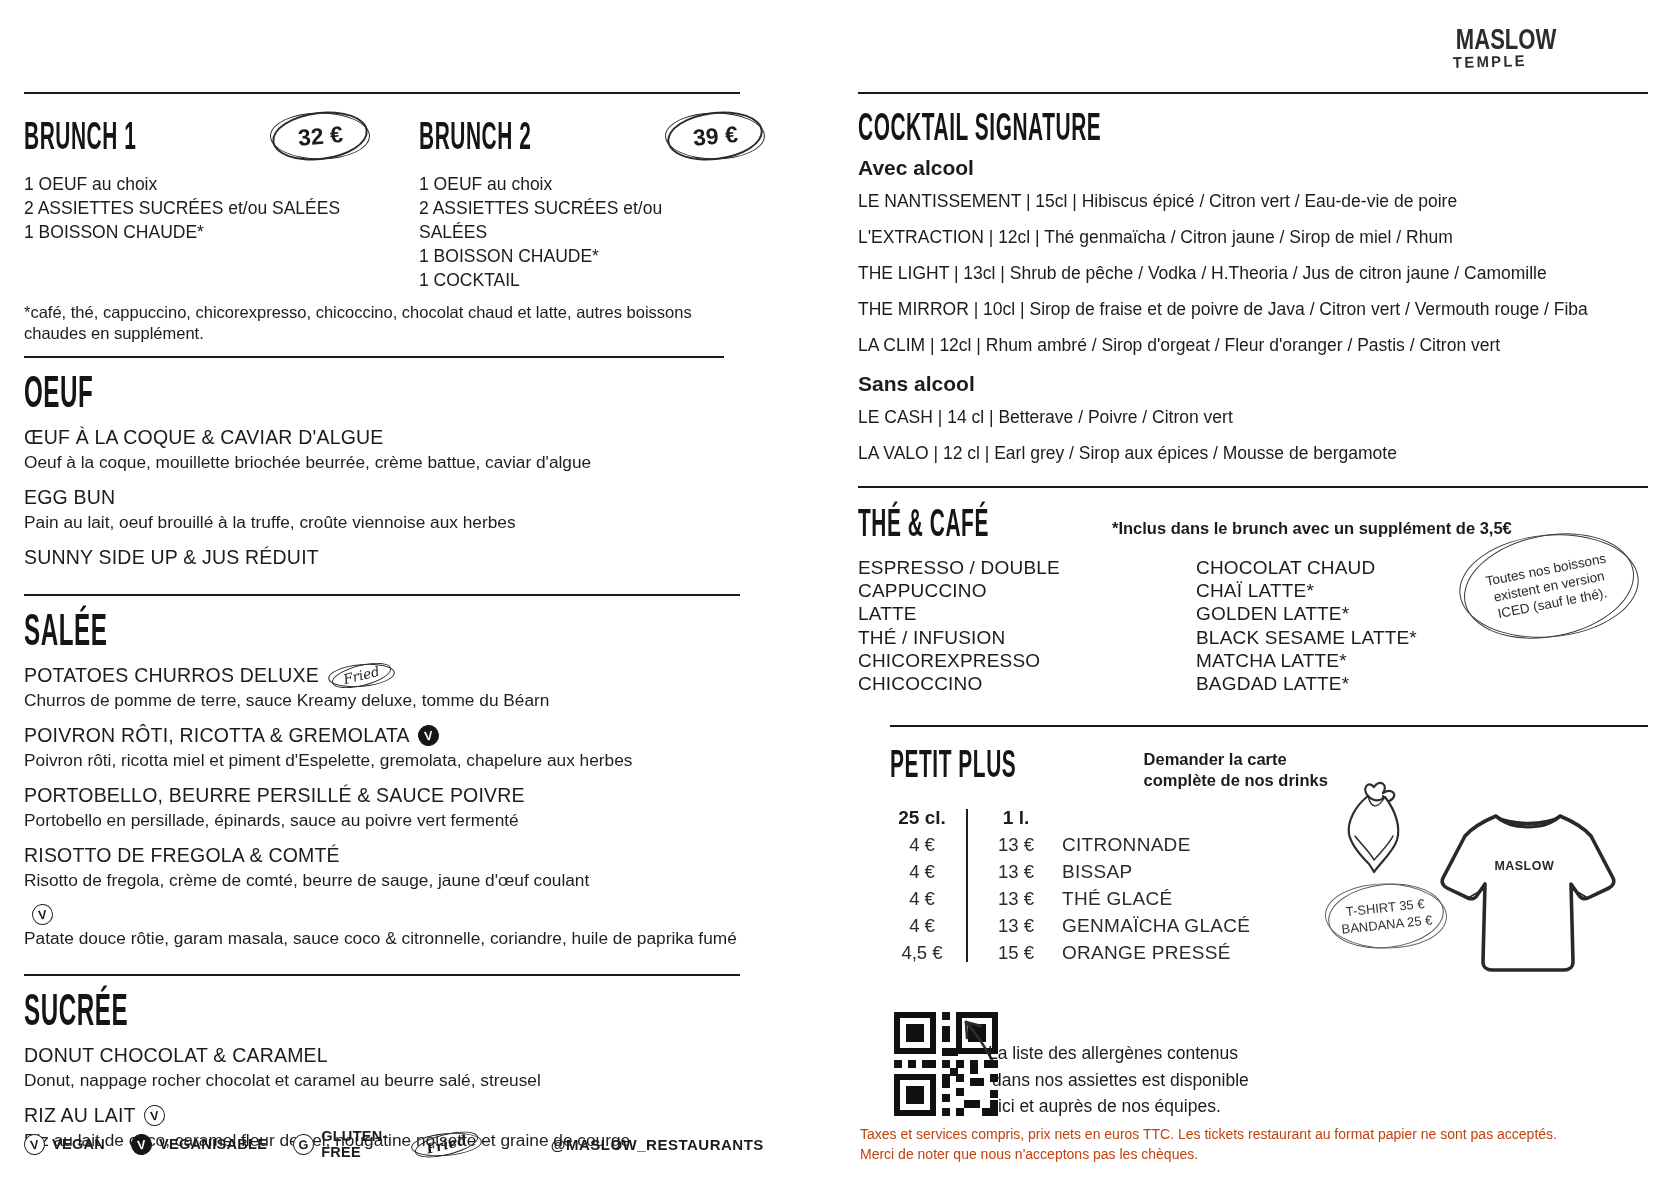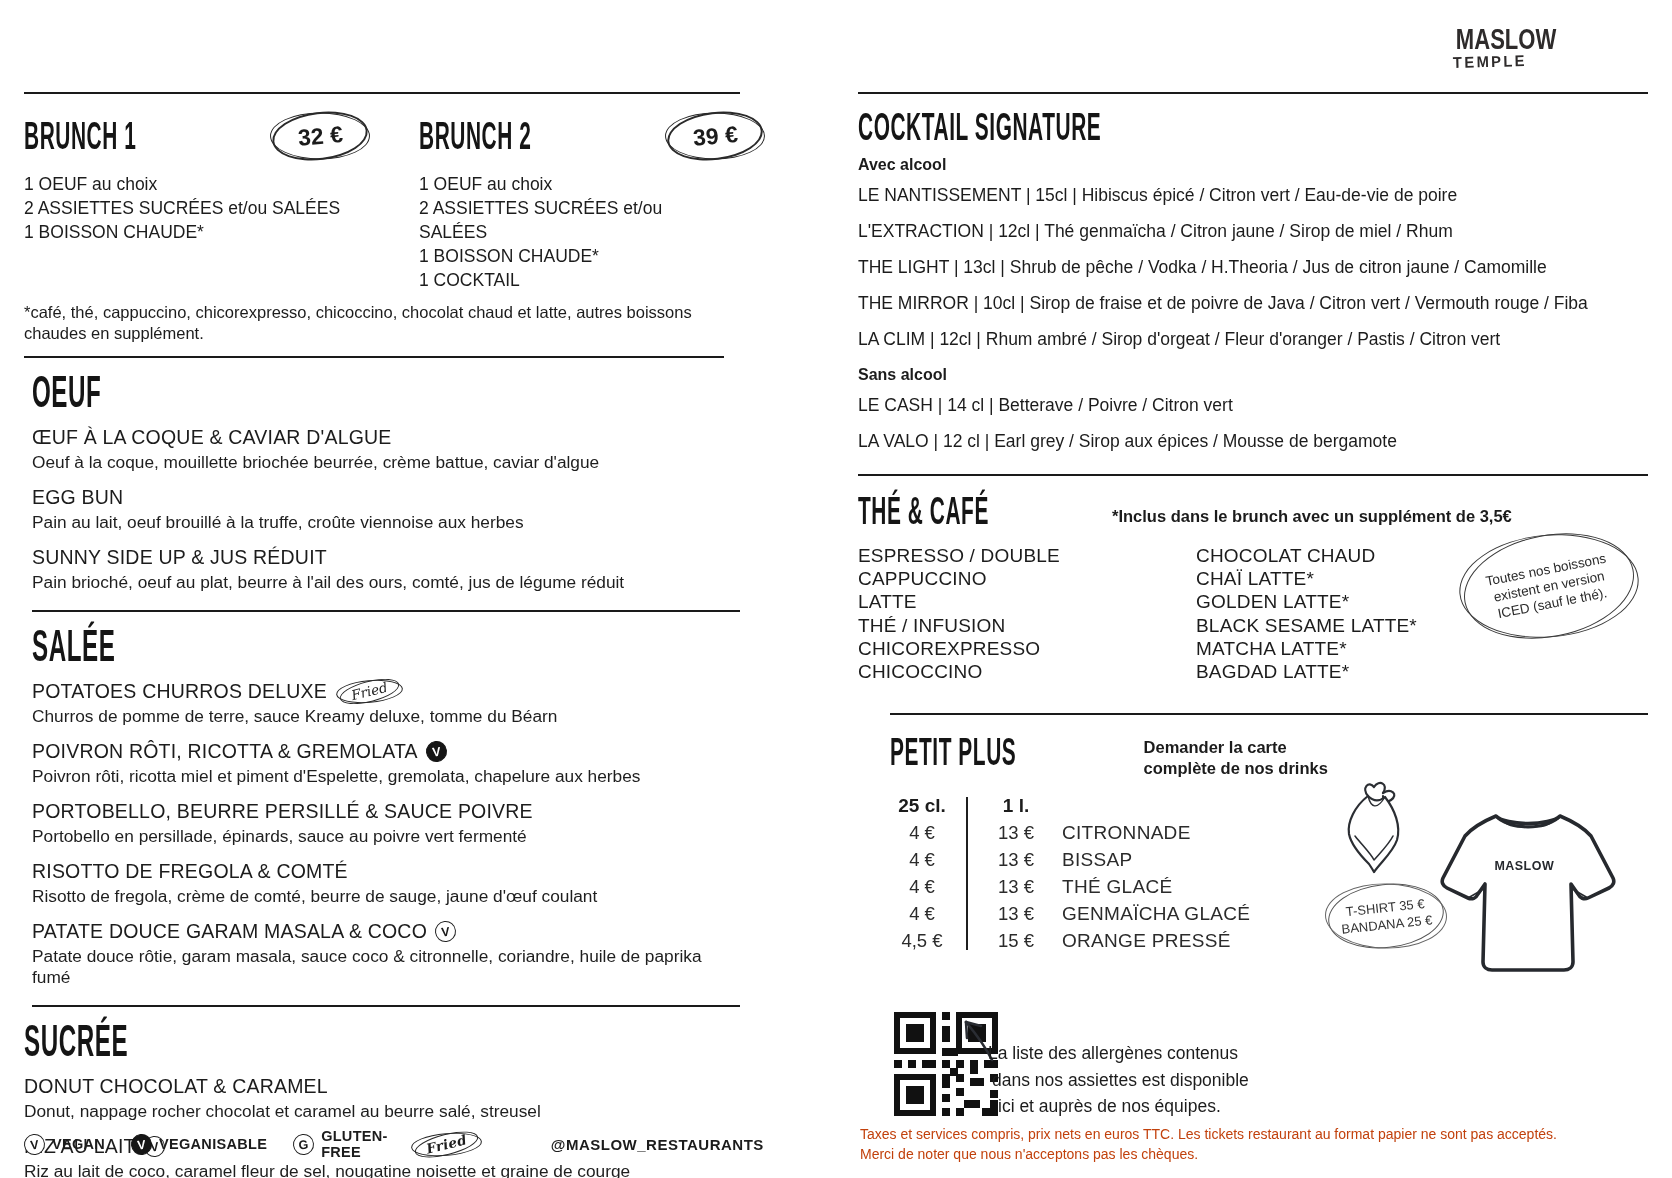--- a/index.html
+++ b/index.html
@@ -49,21 +49,21 @@
     padding-bottom:12px; border-bottom:2.6px solid #1a1a1a; max-width:700px;
   }
 
   
   .menu-section { padding-top:12px; }
   .menu-section .sec-title { margin-bottom:12px; }
   .dish { margin-bottom:13px; }
   .dish-head { display:flex; align-items:center; }
   .dish-name { font-size:19.5px; letter-spacing:0.2px; }
   .dish-desc { font-size:17.3px; margin-top:3px; color:#1e1e1e; }
-  .sec-end { border-bottom:2.6px solid #1a1a1a; padding-bottom:4px;margin-left:8px; }
+  .sec-end { border-bottom:2.6px solid #1a1a1a; padding-bottom:12px; }
 
   .vbadge {
     display:inline-flex; width:21px; height:21px; flex:0 0 auto;
     border:1.6px solid #222; border-radius:50%;
     align-items:center; justify-content:center;
     font-size:12.5px; font-weight:700; margin-left:8px;
     transform:rotate(-6deg); background:#fff; color:#1a1a1a;
   }
   .vbadge.filled { background:#161616; color:#fff; border-color:#161616; }
   .fried-oval {
@@ -84,21 +84,21 @@
     display:flex; align-items:center; gap:26px;
     font-size:14.5px; font-weight:700; letter-spacing:0.3px;
   }
   .legend-item { display:inline-flex; align-items:center; gap:7px; }
   .legend .vbadge { margin-left:0; }
   .legend .fried-oval { margin-left:0; }
   .social { margin-left:46px; font-size:15px; letter-spacing:0.5px; }
 
   
   .cock-title { margin-top:14px; }
-  .group-label { font-size:16px; font-weight:700; margin:10px 0 2px; }
+  .group-label { font-size:21px; font-weight:700; margin:10px 0 2px; }
   .cock-line { font-size:17.5px; line-height:18px; margin:12px 0 18px; }
 
   
   .cafe-rule { margin-top:24px; }
   .cafe-head { display:flex; align-items:flex-end; gap:16px; margin-top:16px; }
   .cafe-note { font-size:16.5px; font-weight:700; padding-bottom:4px; }
   .cafe-cols { display:flex; margin-top:14px; }
   .cafe-col1 { width:338px; }
   .cafe-item { font-size:19px; line-height:23.2px; letter-spacing:0.2px; }
 
@@ -213,21 +213,20 @@
     <div class="dish">
       <div class="dish-head">
           <span class="dish-name">EGG BUN</span>
         </div>
       <div class="dish-desc">Pain au lait, oeuf brouillé à la truffe, croûte viennoise aux herbes</div>
     </div>
     <div class="dish">
       <div class="dish-head">
           <span class="dish-name">SUNNY SIDE UP &amp; JUS RÉDUIT</span>
         </div>
-      <div class="dish-desc">Pain brioché, oeuf au plat, beurre à l'ail des ours, comté, jus de légume réduit</div>
     </div>
   </div>
 
   <div class="menu-section sec-end">
     <div class="sec-title"><span class="display t-xl">SALÉE</span></div>
     <div class="dish">
       <div class="dish-head">
         <span class="dish-name">POTATOES CHURROS DELUXE</span>
         <span class="fried-oval"><span>Fried</span></span>
       </div>
@@ -249,21 +248,20 @@
       <div class="dish-desc">Portobello en persillade, épinards, sauce au poivre vert fermenté</div>
     </div>
     <div class="dish">
       <div class="dish-head">
           <span class="dish-name">RISOTTO DE FREGOLA &amp; COMTÉ</span>
         </div>
       <div class="dish-desc">Risotto de fregola, crème de comté, beurre de sauge, jaune d'œuf coulant</div>
     </div>
     <div class="dish">
       <div class="dish-head">
-        <span class="dish-name">PATATE DOUCE GARAM MASALA &amp; COCO</span>
         <span class="vbadge">
             <span>V</span>
           </span>
       </div>
       <div class="dish-desc">Patate douce rôtie, garam masala, sauce coco &amp; citronnelle, coriandre, huile de paprika fumé</div>
     </div>
   </div>
 
   <div class="menu-section">
     <div class="sec-title"><span class="display t-xl">SUCRÉE</span></div>

